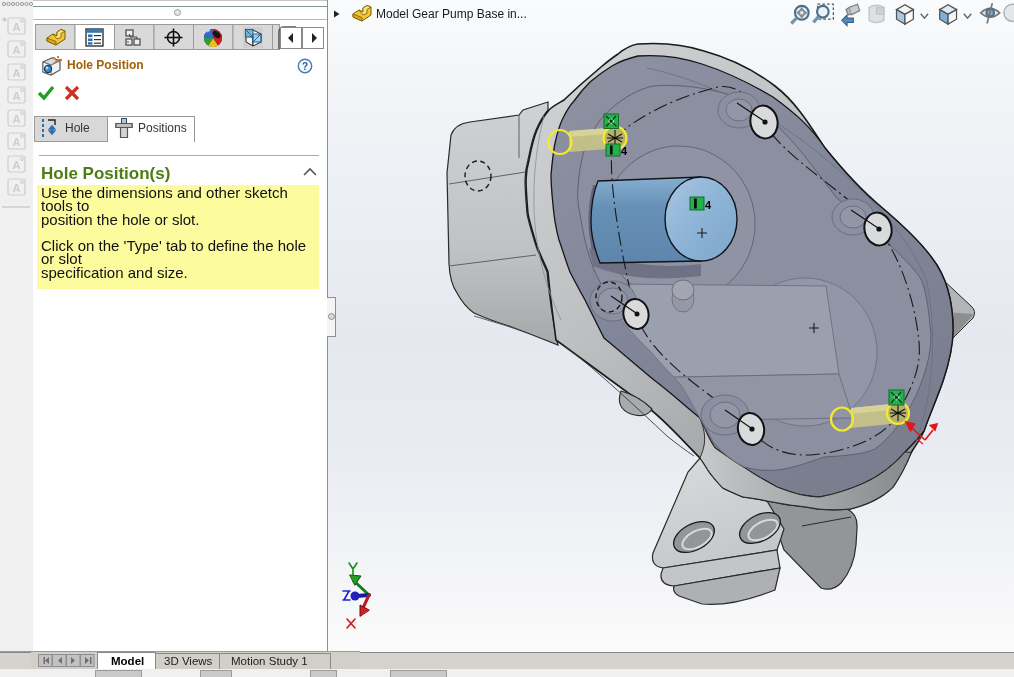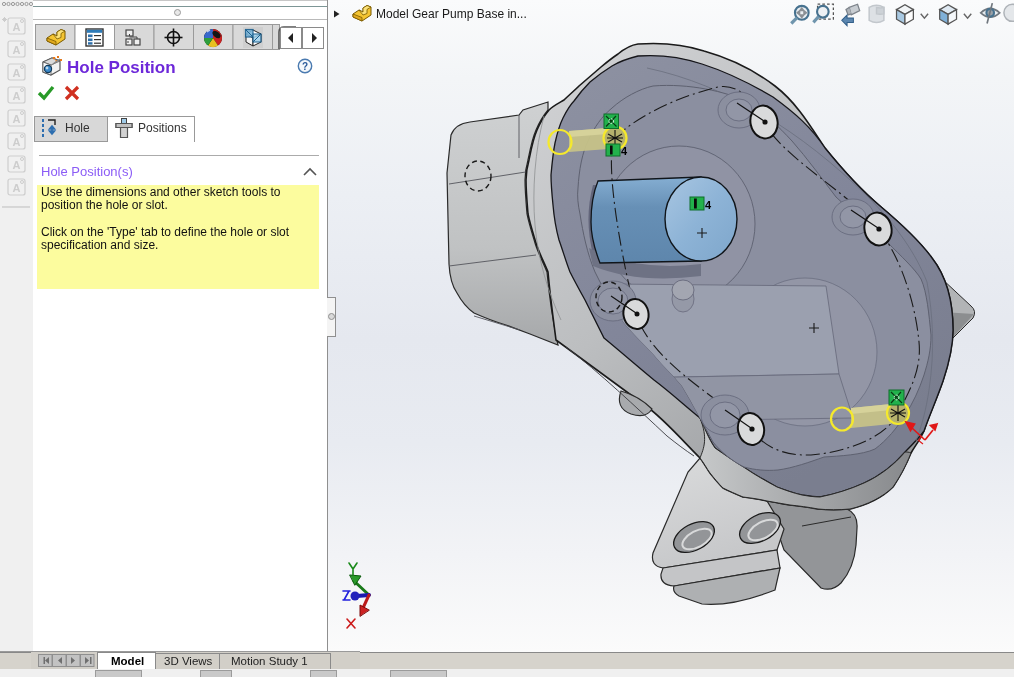--- a/index.html
+++ b/index.html
@@ -122,21 +122,21 @@
   <circle cx="8" cy="13" r="3.6" fill="#3a88c8" stroke="#123a5a" stroke-width="1.2"></circle>
   <circle cx="7" cy="12" r="1.4" fill="#bcd8ee"></circle>
   <g fill="#e87818">
       <rect x="13" y="1" width="2.2" height="2.2"></rect>
       <rect x="17" y="0" width="2" height="2"></rect>
       <rect x="20" y="3" width="2" height="2"></rect>
       <rect x="15.5" y="4" width="1.8" height="1.8"></rect>
     </g>
   <path d="M13,8 l7,-5" stroke="#888" stroke-width="1.5"></path>
 </svg>
-<div class="abs" style="left:67px;top:58px;font-size:17px;font-weight:bold;color:#6d28d9;text-align:right;">Hole Position</div>
+<div class="abs" style="left:67px;top:58px;font-size:12px;font-weight:bold;color:#a16207;text-align:right;">Hole Position</div>
 <svg class="abs" style="left:297px;top:58px" width="16" height="16" viewBox="0 0 16 16">
  <circle cx="8" cy="8" r="6.7" fill="#f4f8fb" stroke="#4a7ab0" stroke-width="1.4"></circle>
  <text x="8" y="12" text-anchor="middle" font-size="10" font-weight="bold" fill="#2a5a9a" font-family="Liberation Sans">?</text>
 </svg>
 <svg class="abs" style="left:37px;top:84px" width="50" height="18" viewBox="0 0 50 18">
  <path d="M2,9 l5,5 l9,-11" fill="none" stroke="#289a28" stroke-width="3.4"></path>
  <path d="M29,3 l12,12 M41,3 l-12,12" fill="none" stroke="#d03020" stroke-width="3.2"></path>
 </svg>
 
 <div class="abs" style="left:33.5px;top:116px;width:73px;height:24px;background:#d8d8d8;border:1px solid #999;"></div>
@@ -149,27 +149,27 @@
     </g>
  <path d="M8,2 h7 v5" fill="none" stroke="#222" stroke-width="1.4"></path>
  <path d="M12,8 v8 M12,8 l-2.5,3 h5 z M12,16 l-2.5,-3 h5 z" fill="#2d6eb0" stroke="#2d6eb0" stroke-width="1.6"></path>
 </svg>
 <svg class="abs" style="left:113px;top:118px" width="22" height="21" viewBox="0 0 22 21">
  <rect x="8.5" y="0.5" width="5" height="5" fill="#9fcbe8" stroke="#444"></rect>
  <path d="M3,5.5 h16 v4 h-4.5 v10 h-7 v-10 H3 z" fill="#d2d2d2" stroke="#555" stroke-width="1.2"></path>
  <path d="M3,5.5 h16 v4 h-16 z" fill="#c0c0c0" stroke="#555" stroke-width="1.2"></path>
 </svg>
 <div class="abs" style="left:39px;top:155px;width:280px;height:1px;background:#ababab;"></div>
-<div class="abs" style="left:41px;top:164px;font-size:13px;font-weight:normal;color:#8b5cf6;">Hole Position(s)</div>
+<div class="abs" style="left:41px;top:164px;font-size:17px;font-weight:bold;color:#4d7c0f;">Hole Position(s)</div>
 <svg class="abs" style="left:303px;top:167px" width="14" height="9" viewBox="0 0 14 9">
     <path d="M1,8 L7,2 L13,8" fill="none" stroke="#555" stroke-width="1.6"></path>
   </svg>
 
 <div class="abs" style="left:37px;top:185px;width:282px;height:104px;background:#fcfc9e;"></div>
-<div class="abs" style="left:41px;top:186px;width:276px;font-size:12px;color:#111;line-height:13.3px;">Use the dimensions and other sketch tools to<br>position the hole or slot.<br><br>Click on the 'Type' tab to define the hole or slot<br>specification and size.</div>
+<div class="abs" style="left:41px;top:186px;width:276px;font-size:15px;color:#111;line-height:13.3px;">Use the dimensions and other sketch tools to<br>position the hole or slot.<br><br>Click on the 'Type' tab to define the hole or slot<br>specification and size.</div>
 <div class="abs" id="viewport"></div>
 <svg class="abs" style="left:327px;top:0" width="687" height="652" viewBox="0 0 687 652">
  <defs>
   <linearGradient id="rimg" x1="0" y1="0" x2="0.7" y2="1">
    <stop offset="0" stop-color="#d3d4d6"></stop>
         <stop offset="0.5" stop-color="#bcbec0"></stop>
         <stop offset="1" stop-color="#97999c"></stop>
   </linearGradient>
   <linearGradient id="bodyg" x1="0" y1="0" x2="0" y2="1">
    <stop offset="0" stop-color="#cfd1d2"></stop>

